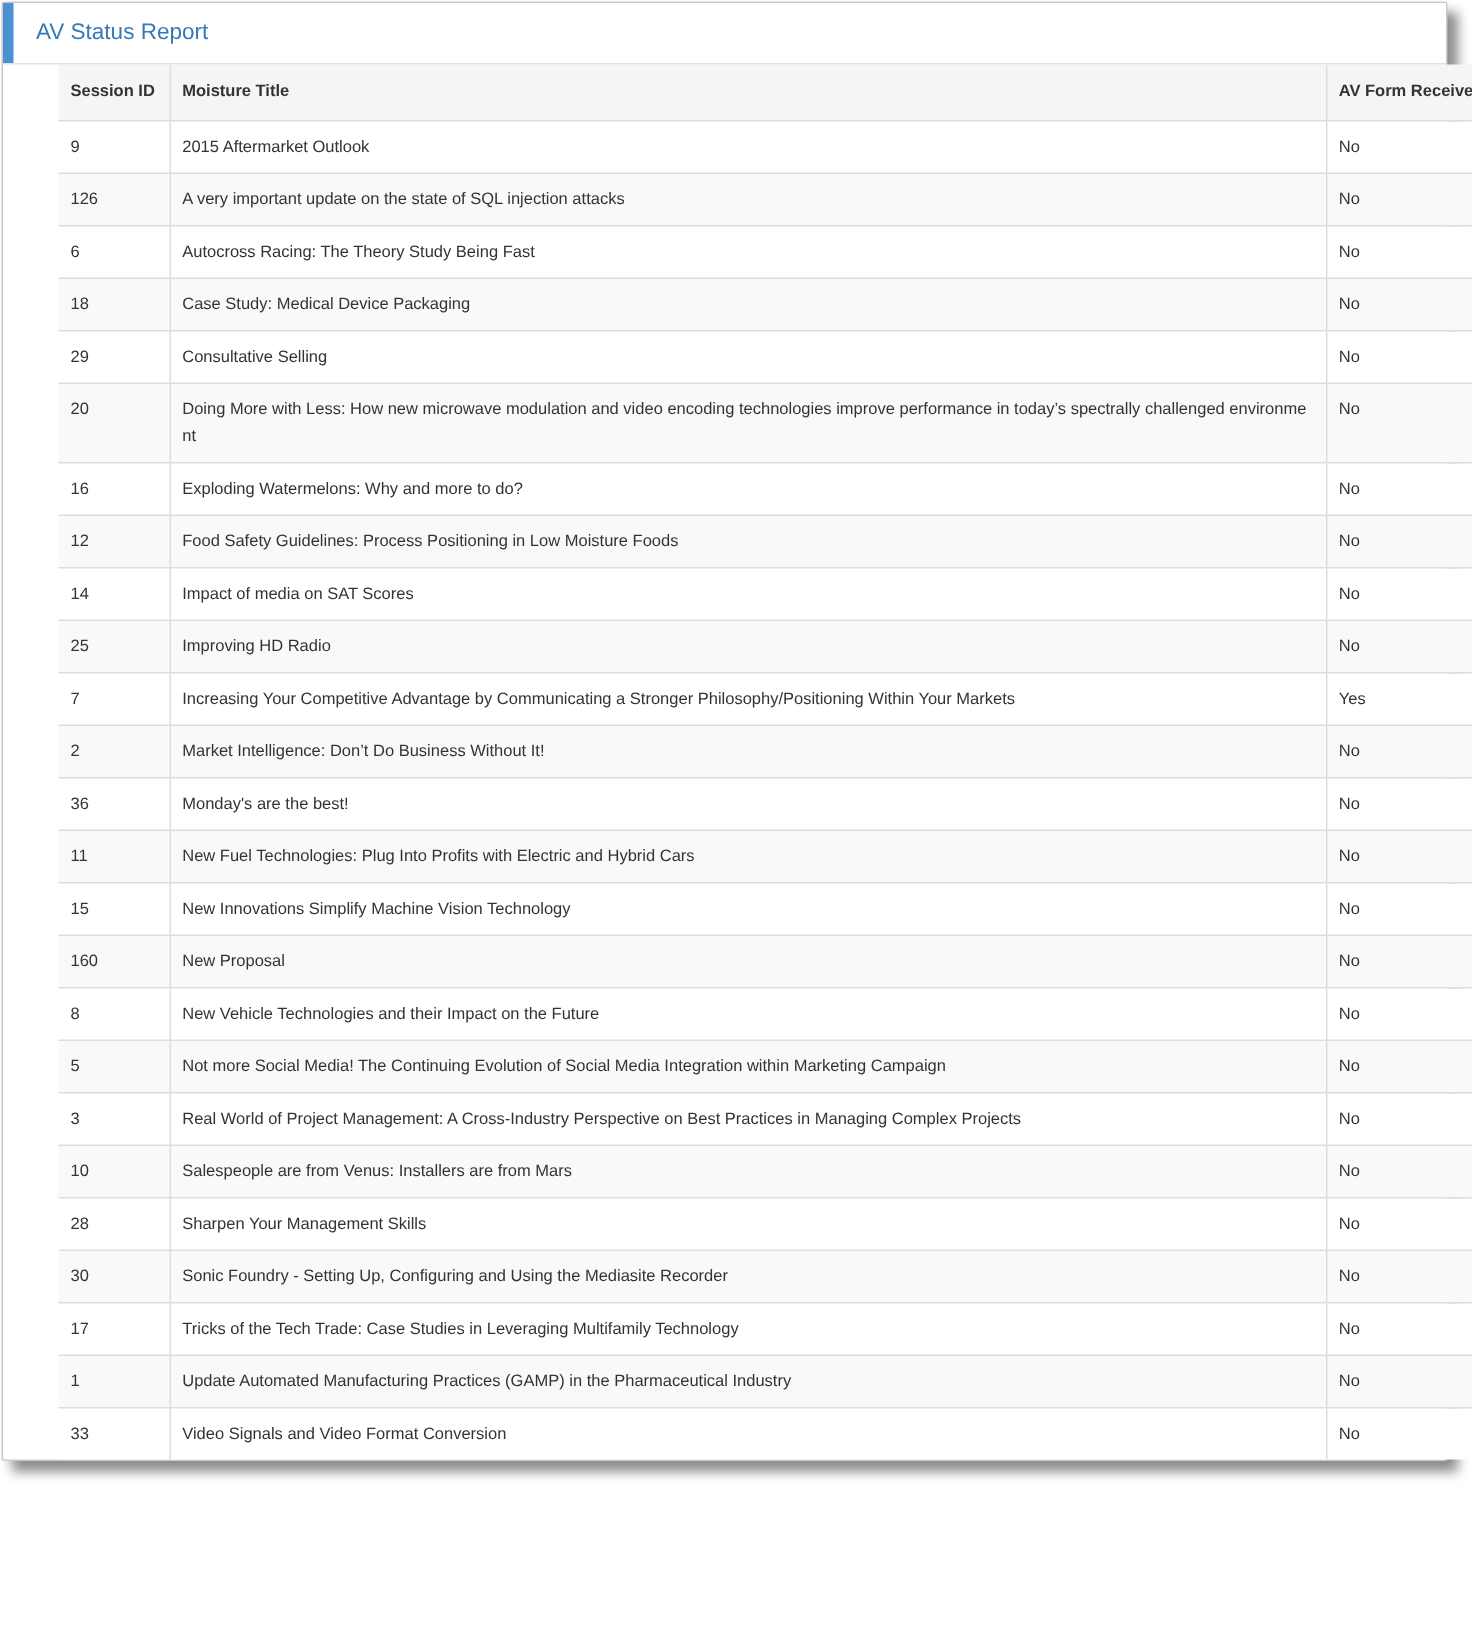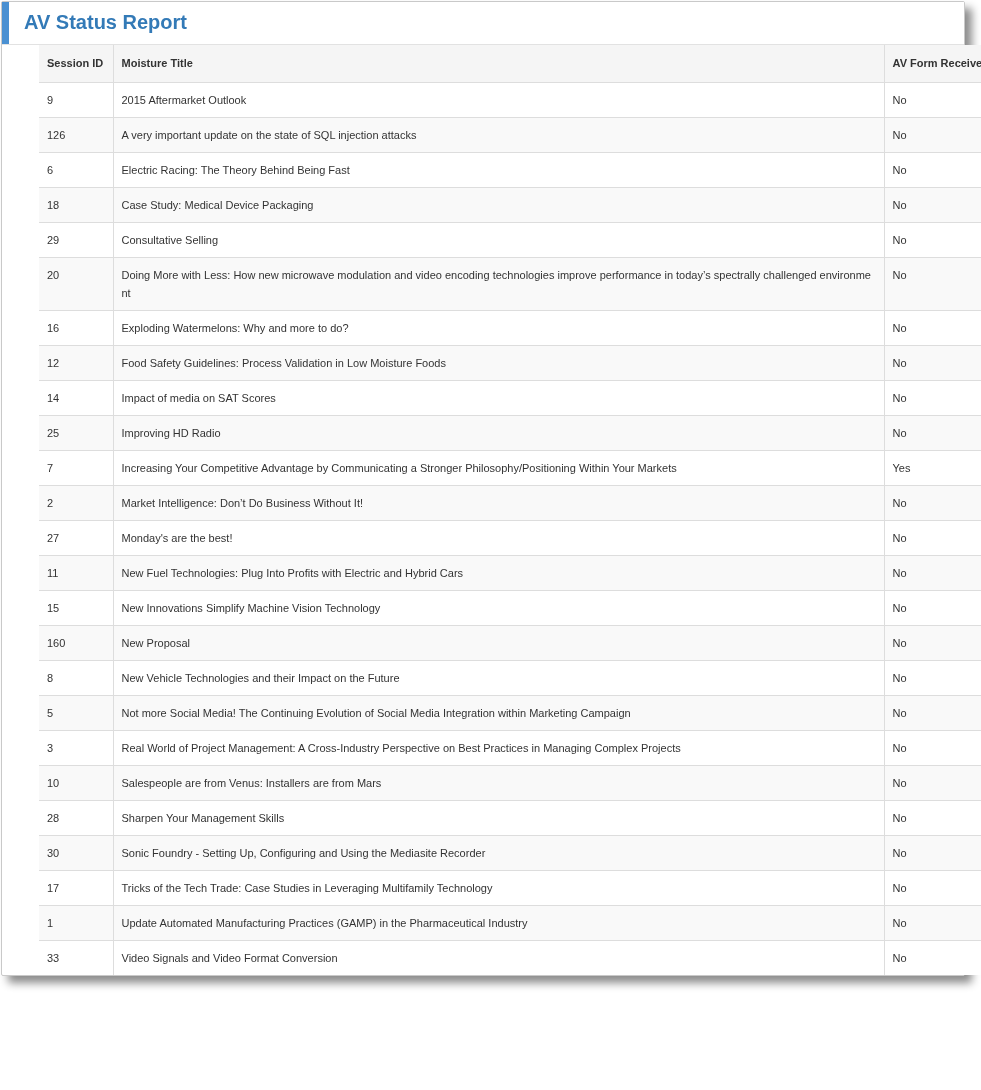--- a/index.html
+++ b/index.html
@@ -40,22 +40,22 @@
   .accent-bar {
     position: absolute;
     left: 0;
     top: 0;
     bottom: 0;
     width: 7px;
     background: var(--accent-bar);
   }
   .panel-title {
     color: var(--title-text);
-    font-weight: bold;
-    font-size: 20px;
+    font-weight: normal;
+    font-size: 15px;
   }
   table.report-table {
     width: 100%;
     border-collapse: collapse;
     table-layout: fixed;
     font-size: 11px;
     color: var(--body-text);
     margin-left: 37px;
   }
   .col-id { width: 74px; }
@@ -115,21 +115,21 @@
           <td class="session-title-cell">2015 Aftermarket Outlook</td>
           <td>No</td>
         </tr>
         <tr>
           <td>126</td>
           <td class="session-title-cell">A very important update on the state of SQL injection attacks</td>
           <td>No</td>
         </tr>
         <tr>
           <td>6</td>
-          <td class="session-title-cell">Electric Racing: The Theory Behind Being Fast</td>
+          <td class="session-title-cell">Autocross Racing: The Theory Study Being Fast</td>
           <td>No</td>
         </tr>
         <tr>
           <td>18</td>
           <td class="session-title-cell">Case Study: Medical Device Packaging</td>
           <td>No</td>
         </tr>
         <tr>
           <td>29</td>
           <td class="session-title-cell">Consultative Selling</td>
@@ -140,21 +140,21 @@
           <td class="session-title-cell">Doing More with Less: How new microwave modulation and video encoding technologies improve performance in today’s spectrally challenged environment</td>
           <td>No</td>
         </tr>
         <tr>
           <td>16</td>
           <td class="session-title-cell">Exploding Watermelons: Why and more to do?</td>
           <td>No</td>
         </tr>
         <tr>
           <td>12</td>
-          <td class="session-title-cell">Food Safety Guidelines: Process Validation in Low Moisture Foods</td>
+          <td class="session-title-cell">Food Safety Guidelines: Process Positioning in Low Moisture Foods</td>
           <td>No</td>
         </tr>
         <tr>
           <td>14</td>
           <td class="session-title-cell">Impact of media on SAT Scores</td>
           <td>No</td>
         </tr>
         <tr>
           <td>25</td>
           <td class="session-title-cell">Improving HD Radio</td>
@@ -164,21 +164,21 @@
           <td>7</td>
           <td class="session-title-cell">Increasing Your Competitive Advantage by Communicating a Stronger Philosophy/Positioning Within Your Markets</td>
           <td>Yes</td>
         </tr>
         <tr>
           <td>2</td>
           <td class="session-title-cell">Market Intelligence: Don’t Do Business Without It!</td>
           <td>No</td>
         </tr>
         <tr>
-          <td>27</td>
+          <td>36</td>
           <td class="session-title-cell">Monday's are the best!</td>
           <td>No</td>
         </tr>
         <tr>
           <td>11</td>
           <td class="session-title-cell">New Fuel Technologies: Plug Into Profits with Electric and Hybrid Cars</td>
           <td>No</td>
         </tr>
         <tr>
           <td>15</td>

